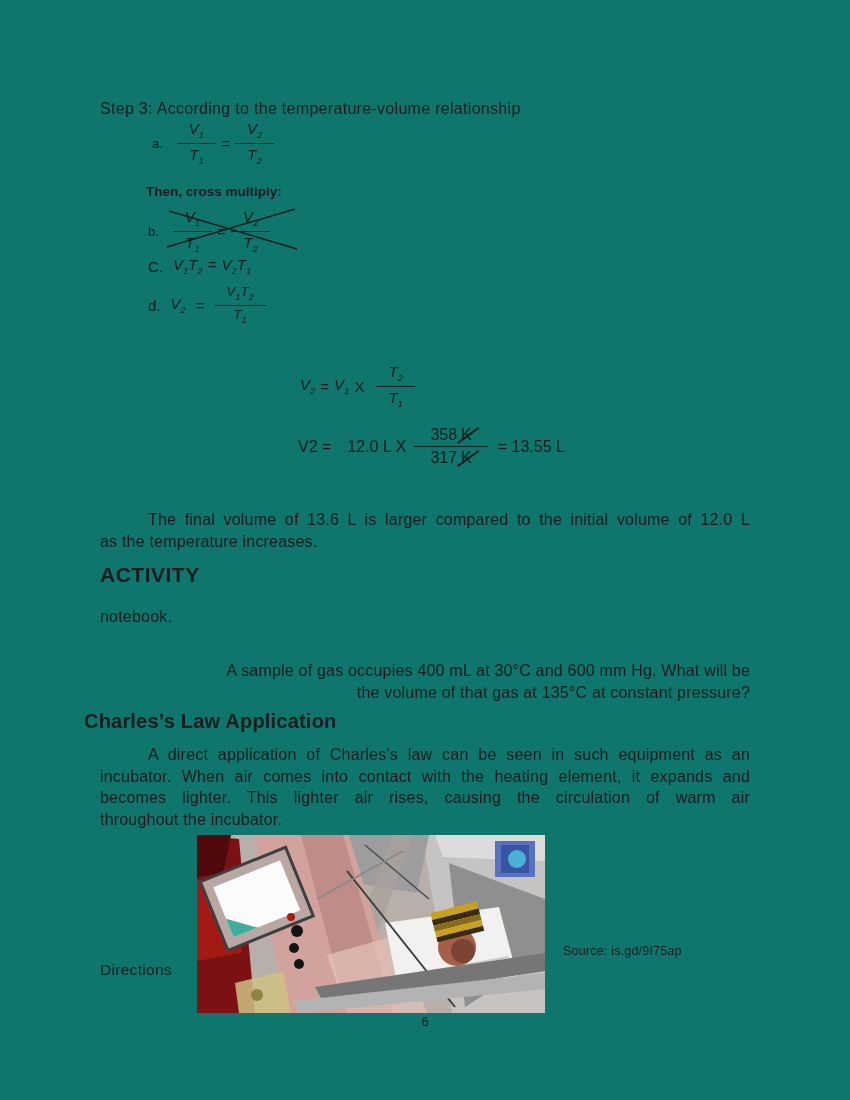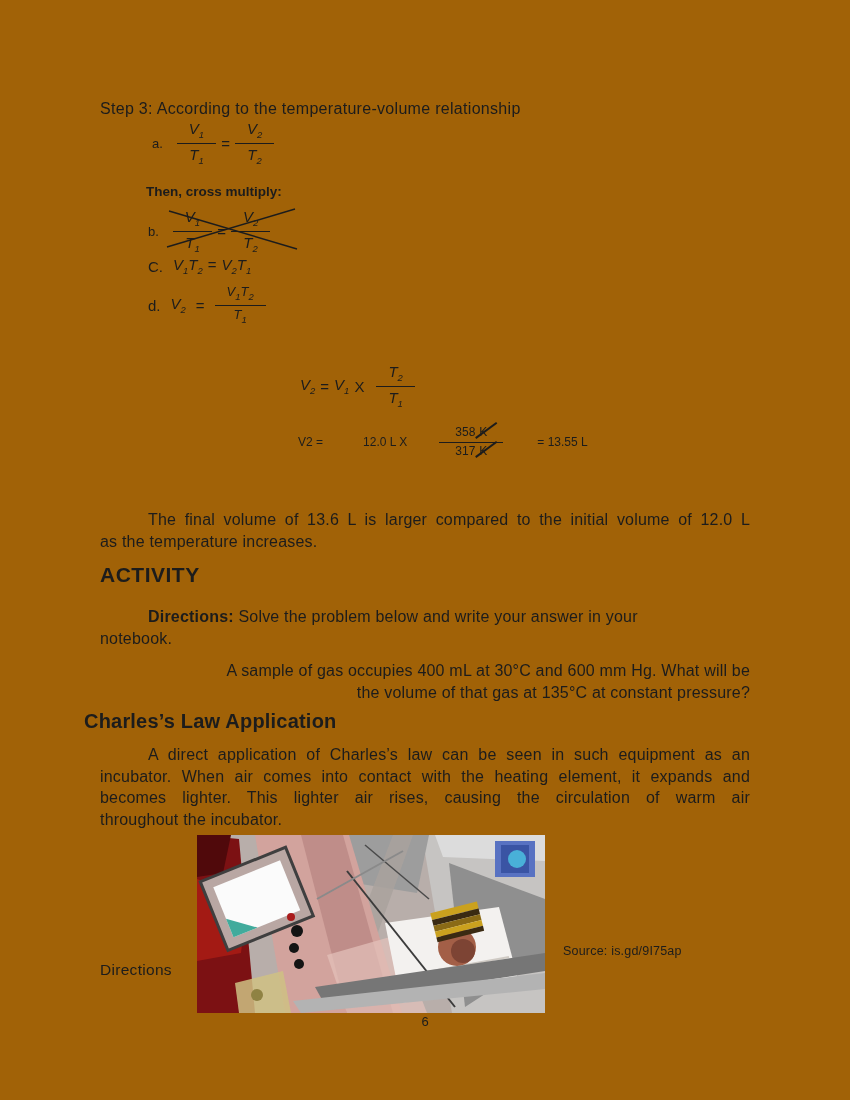--- a/index.html
+++ b/index.html
@@ -1,16 +1,16 @@
 <!DOCTYPE html>
 <html><head>
 <meta charset="utf-8">
 <style>
   html,body{margin:0;padding:0;background:#ffffff;}
-  .page{position:relative;width:850px;height:1100px;background:#a16207;overflow:hidden;
+  .page{position:relative;width:850px;height:1100px;background:#0f766e;overflow:hidden;
         font-family:"Liberation Sans",sans-serif;color:#1c1c1c;}
 
   
   .step3{position:absolute;left:100px;top:100px;font-size:16px;letter-spacing:.3px;}
   .para{position:absolute;left:100px;width:650px;font-size:16px;line-height:21.5px;letter-spacing:.2px;}
   .line{display:block;}
   .jline{text-align:justify;text-align-last:justify;}
   .indent{padding-left:48px;}
   .h-activity{position:absolute;left:100px;top:563px;font-size:21px;font-weight:bold;letter-spacing:.5px;}
   .h-app{position:absolute;left:84px;top:710px;font-size:20px;font-weight:bold;letter-spacing:.2px;}
@@ -19,21 +19,21 @@
 
   
   .eq{position:absolute;display:flex;align-items:center;font-size:15px;white-space:nowrap;}
   .eq .lbl{font-size:13px;margin-right:14px;}
   .eq .tok{margin:0 5px;}
   .var{font-style:italic;}
   .eq sub{font-size:9.5px;font-style:italic;}
   .frac{display:inline-flex;flex-direction:column;align-items:center;text-align:center;line-height:1.15;}
   .frac .num{border-bottom:1.6px solid #1c1c1c;padding:0 12px 2px;}
   .frac .den{padding:2px 12px 0;}
-  .numeric{font-size:12px;gap:24px;}
+  .numeric{font-size:16px;}
   .numeric .frac .num{padding:0 16px 2px;}
   .numeric .frac .den{padding:2px 16px 0;}
   .crosswrap{position:relative;display:inline-flex;align-items:center;}
   .crosswrap svg{position:absolute;left:-8px;top:-5px;pointer-events:none;}
   .cancel{position:relative;display:inline-block;margin-left:4px;}
   .cancel .slash{position:absolute;left:-3px;bottom:1px;width:26px;height:1.5px;background:#1c1c1c;
                  transform:rotate(-36deg);transform-origin:left bottom;}
 
   
   .figure{position:absolute;left:197px;top:835px;width:348px;height:178px;}
@@ -122,21 +122,20 @@
   </div>
 
   <div class="para" style="top:509px;">
     <span class="line jline indent">The final volume of 13.6 L is larger compared to the initial volume of 12.0 L</span>
     <span class="line">as the temperature increases.</span>
   </div>
 
   <div class="h-activity">ACTIVITY</div>
 
   <div class="para" style="top:606px;">
-    <span class="line indent"><span class="bold">Directions:</span><span> Solve the problem below and write your answer in your</span></span>
     <span class="line">notebook.</span>
   </div>
 
   <div class="para" style="top:660px;text-align:right;">
     <span class="line indent">A sample of gas occupies 400 mL at 30°C and 600 mm Hg. What will be</span>
     <span class="line">the volume of that gas at 135°C at constant pressure?</span>
   </div>
 
   <div class="h-app">Charles’s Law Application</div>
 

